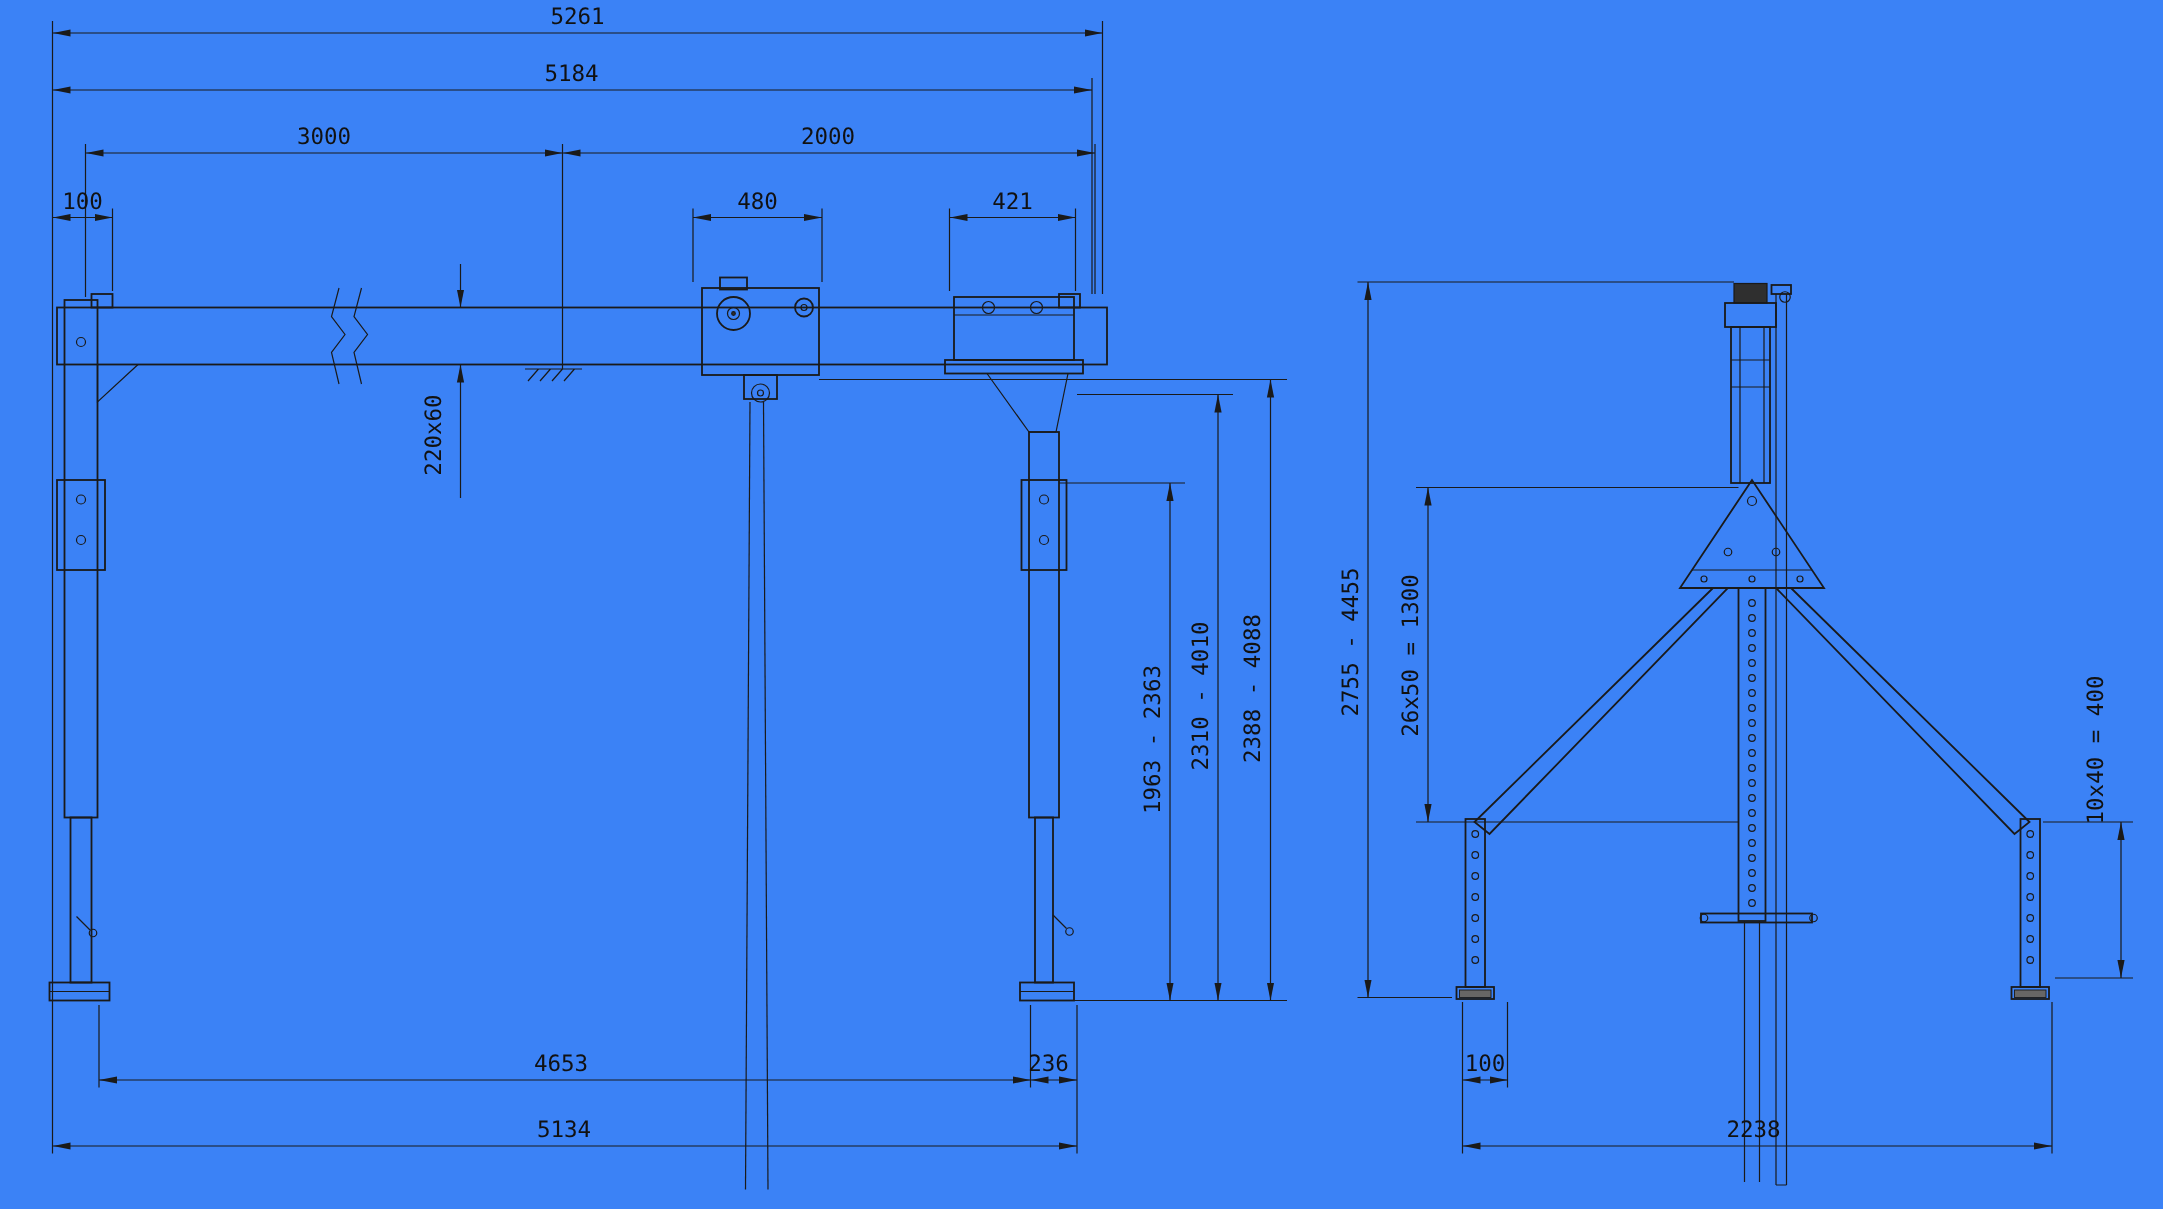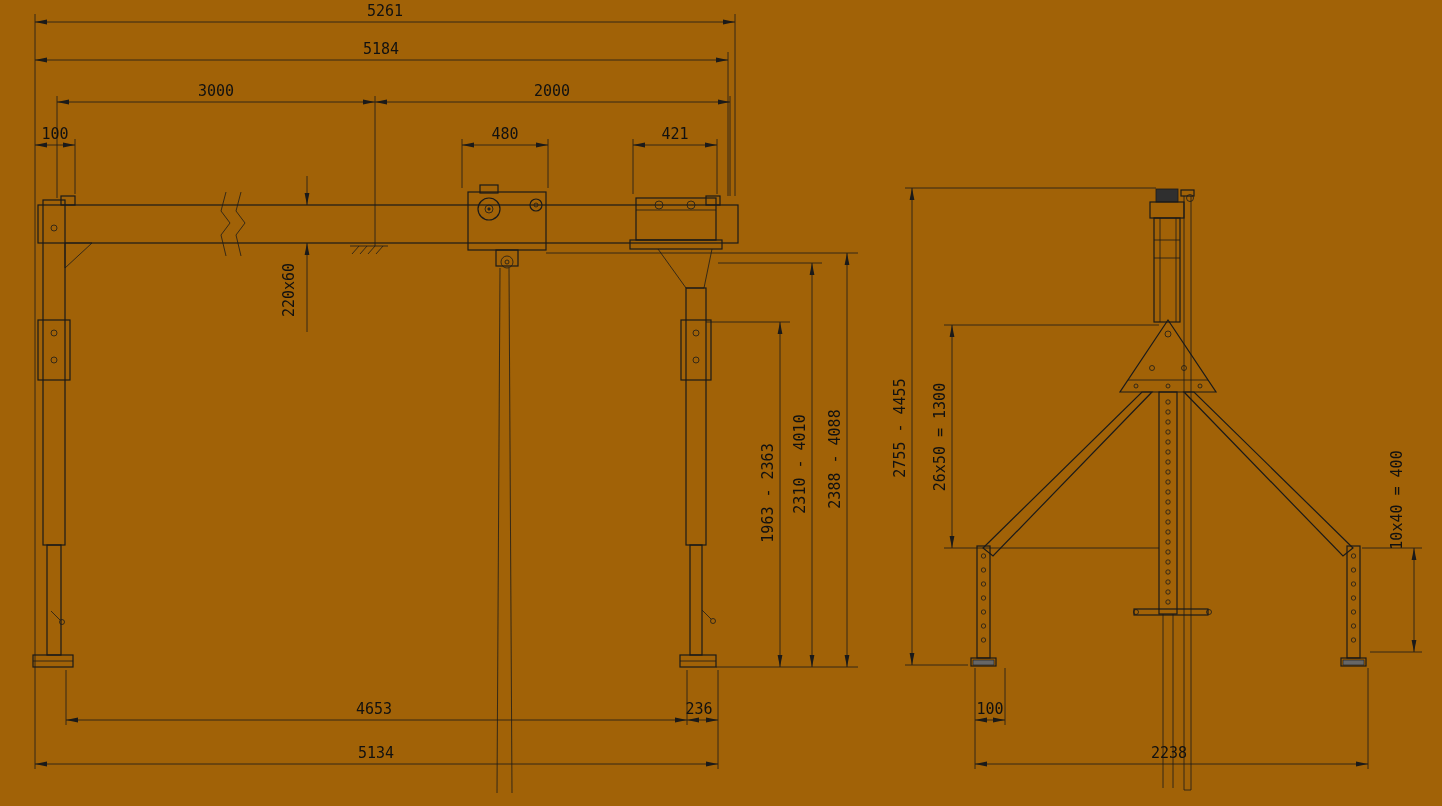--- a/index.html
+++ b/index.html
@@ -1,16 +1,16 @@
 <!DOCTYPE html>
 <html><head>
 <meta charset="utf-8">
 <style>
   html,body{margin:0;padding:0;background:#ffffff;}
-  .stage{width:1442px;height:806px;background:#a16207;position:relative;overflow:hidden;}
+  .stage{width:1442px;height:806px;background:#3b82f6;position:relative;overflow:hidden;}
   svg{display:block;}
   .s{fill:none;stroke:#1a1a1a;stroke-width:1.2;}
   .t{fill:none;stroke:#1a1a1a;stroke-width:0.8;}
   .d{fill:none;stroke:#1a1a1a;stroke-width:0.8;}
   .dk{fill:#2f2f2f;stroke:#1a1a1a;stroke-width:0.8;}
   .dk2{fill:#666;stroke:#1a1a1a;stroke-width:0.6;}
   .dim-text{font-family:"DejaVu Sans Mono","Liberation Mono",monospace;font-size:15px;fill:#111;}
 </style>
 </head>
 <body>

